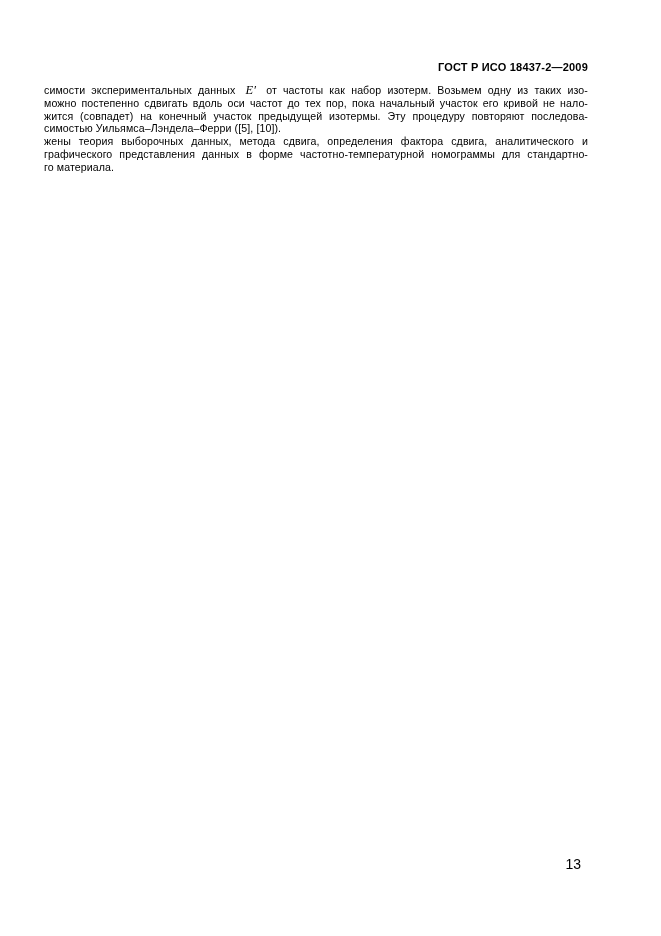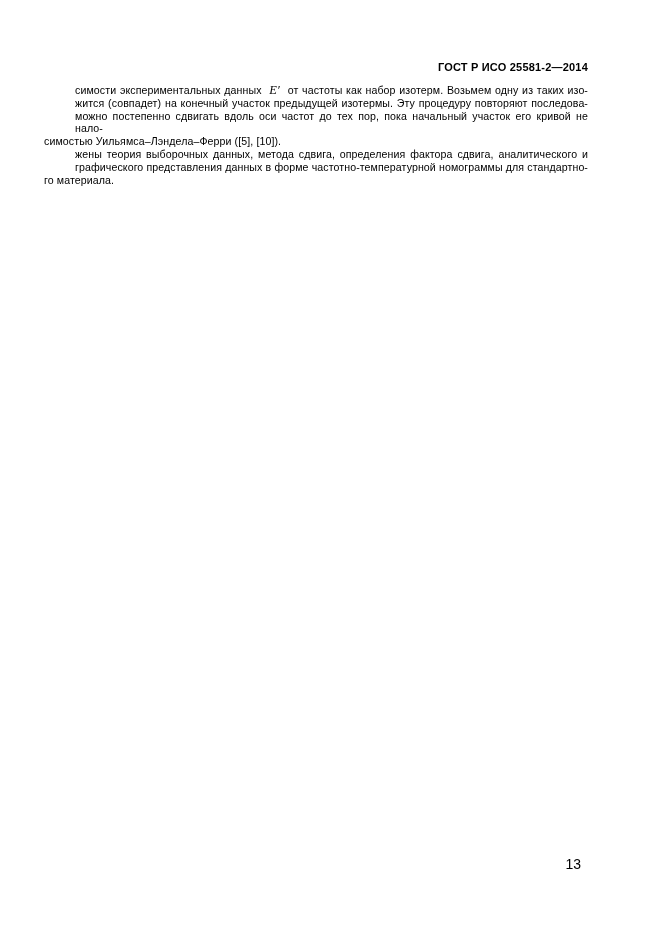--- a/index.html
+++ b/index.html
@@ -34,21 +34,20 @@
     width: 544px;
   }
   .line {
     font-size: 10.6px;
     line-height: 12.8px;
     letter-spacing: 0.1px;
   }
   .line.justify {
     text-align: justify;
     text-align-last: justify;
-    margin-left: 31px;
   }
   .line.indent {
     text-indent: 26px;
   }
   .line.formula-gap {
     padding-top: 2px;
   }
   .formula {
     font-family: "Liberation Serif", serif;
     font-style: italic;
@@ -64,27 +63,27 @@
     width: 537px;
     text-align: right;
     font-size: 14px;
   }
 </style>
 </head>
 <body>
 
 <div class="page">
   <div class="header">
-    <span>ГОСТ Р ИСО 25581-2—2014</span>
+    <span>ГОСТ Р ИСО 18437-2—2009</span>
   </div>
 
   <div class="body-text" id="body-text">
       <div class="line justify">симости экспериментальных данных <span class="formula">E′</span> от частоты как набор изотерм. Возьмем одну из таких изо-</div>
+      <div class="line justify">можно постепенно сдвигать вдоль оси частот до тех пор, пока начальный участок его кривой не нало-</div>
       <div class="line justify">жится (совпадет) на конечный участок предыдущей изотермы. Эту процедуру повторяют последова-</div>
-      <div class="line justify">можно постепенно сдвигать вдоль оси частот до тех пор, пока начальный участок его кривой не нало-</div>
       <div class="line">симостью Уильямса–Лэндела–Ферри ([5], [10]).</div>
       <div class="line justify">жены теория выборочных данных, метода сдвига, определения фактора сдвига, аналитического и</div>
       <div class="line justify">графического представления данных в форме частотно-температурной номограммы для стандартно-</div>
       <div class="line">го материала.</div>
     </div>
 
   <div class="footer">
     <span>13</span>
   </div>
 </div>

